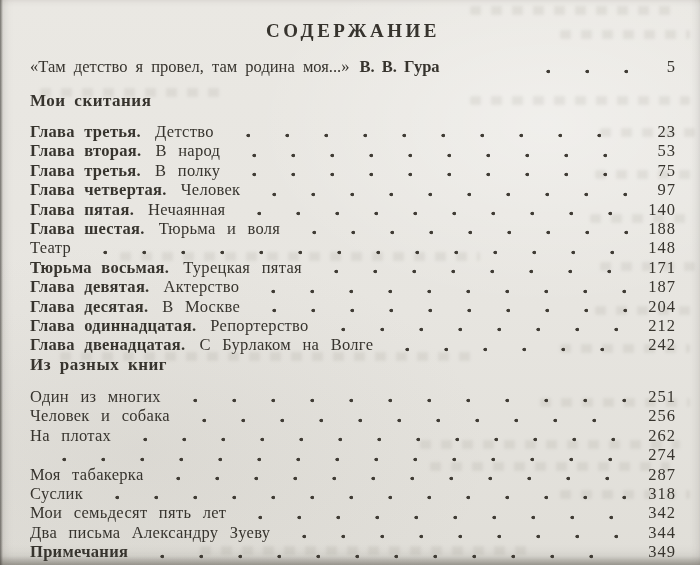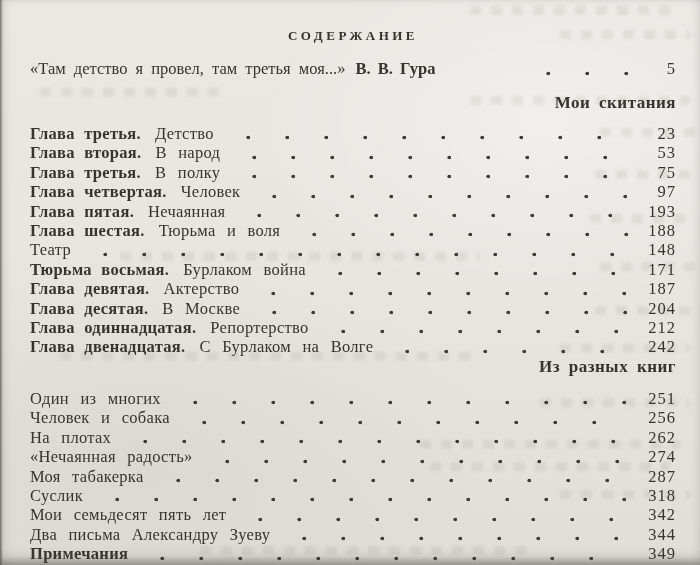--- a/index.html
+++ b/index.html
@@ -37,40 +37,40 @@
     background: linear-gradient(90deg, rgba(45,42,37,0.55), rgba(45,42,37,0));
   }
   .bottom-band {
     position: absolute; left: 0; right: 0; bottom: 0; height: 9px;
     background: linear-gradient(180deg, rgba(90,86,76,0), rgba(90,86,76,0.30));
   }
 
   .content { position: relative; padding: 0 24px 0 30px; }
 
   .main-title {
-    padding-top: 28px;
+    padding-top: 20px;
     text-align: center;
-    font-size: 13px;
+    font-size: 19px;
     font-weight: 700;
     letter-spacing: 3.5px;
   }
 
   .row {
     display: flex;
     align-items: baseline;
     font-size: 16.5px;
     line-height: 19.4px;
     white-space: nowrap;
   }
   .intro-row { margin-top: 15px; line-height: 20px; }
   .quote { word-spacing: 4px; }
   .author { font-weight: 700; margin-left: 10px; word-spacing: 3px; }
 
   .section-heading {
-    text-align: right;
+    text-align: left;
     font-size: 17px;
     font-weight: 700;
     word-spacing: 4px;
     letter-spacing: .5px;
   }
   .sec1 .section-heading { margin-top: 14px; }
   .sec1 .list { margin-top: 11px; }
   .sec2 .section-heading { }
   .sec2 .list { margin-top: 12px; }
 
@@ -121,21 +121,21 @@
     <i style="left:430px; top:462px; width:240px"></i>
     <i style="left:560px; top:490px; width:130px"></i>
     <i style="left:200px; top:546px; width:330px"></i>
   </div>
 
   <div class="content">
 
     <div class="main-title">СОДЕРЖАНИЕ</div>
 
     <div class="row intro-row">
-      <span class="quote">«Там детство я провел, там третья моя...»</span>
+      <span class="quote">«Там детство я провел, там родина моя...»</span>
       <span class="author">В. В. Гура</span>
       <span class="spacer"></span>
       <span class="leader short"></span>
       <span class="pg">5</span>
     </div>
 
     <div class="sec1">
       <div class="section-heading">Мои скитания</div>
       <div class="list">
 
@@ -160,36 +160,36 @@
         <div class="row">
           <span class="pre">Глава четвертая.</span>
           <span class="tt">Человек</span>
           <span class="leader"></span>
           <span class="pg">97</span>
         </div>
         <div class="row">
           <span class="pre">Глава пятая.</span>
           <span class="tt">Нечаянная</span>
           <span class="leader"></span>
-          <span class="pg">193</span>
+          <span class="pg">140</span>
         </div>
         <div class="row">
           <span class="pre">Глава шестая.</span>
           <span class="tt">Тюрьма и воля</span>
           <span class="leader"></span>
           <span class="pg">188</span>
         </div>
         <div class="row">
           <span class="tt">Театр</span>
           <span class="leader"></span>
           <span class="pg">148</span>
         </div>
         <div class="row">
           <span class="pre">Тюрьма восьмая.</span>
-          <span class="tt">Бурлаком война</span>
+          <span class="tt">Турецкая пятая</span>
           <span class="leader"></span>
           <span class="pg">171</span>
         </div>
         <div class="row">
           <span class="pre">Глава девятая.</span>
           <span class="tt">Актерство</span>
           <span class="leader"></span>
           <span class="pg">187</span>
         </div>
         <div class="row">
@@ -227,21 +227,20 @@
           <span class="tt">Человек и собака</span>
           <span class="leader"></span>
           <span class="pg">256</span>
         </div>
         <div class="row">
           <span class="tt">На плотах</span>
           <span class="leader"></span>
           <span class="pg">262</span>
         </div>
         <div class="row">
-          <span class="tt">«Нечаянная радость»</span>
           <span class="leader"></span>
           <span class="pg">274</span>
         </div>
         <div class="row">
           <span class="tt">Моя табакерка</span>
           <span class="leader"></span>
           <span class="pg">287</span>
         </div>
         <div class="row">
           <span class="tt">Суслик</span>

